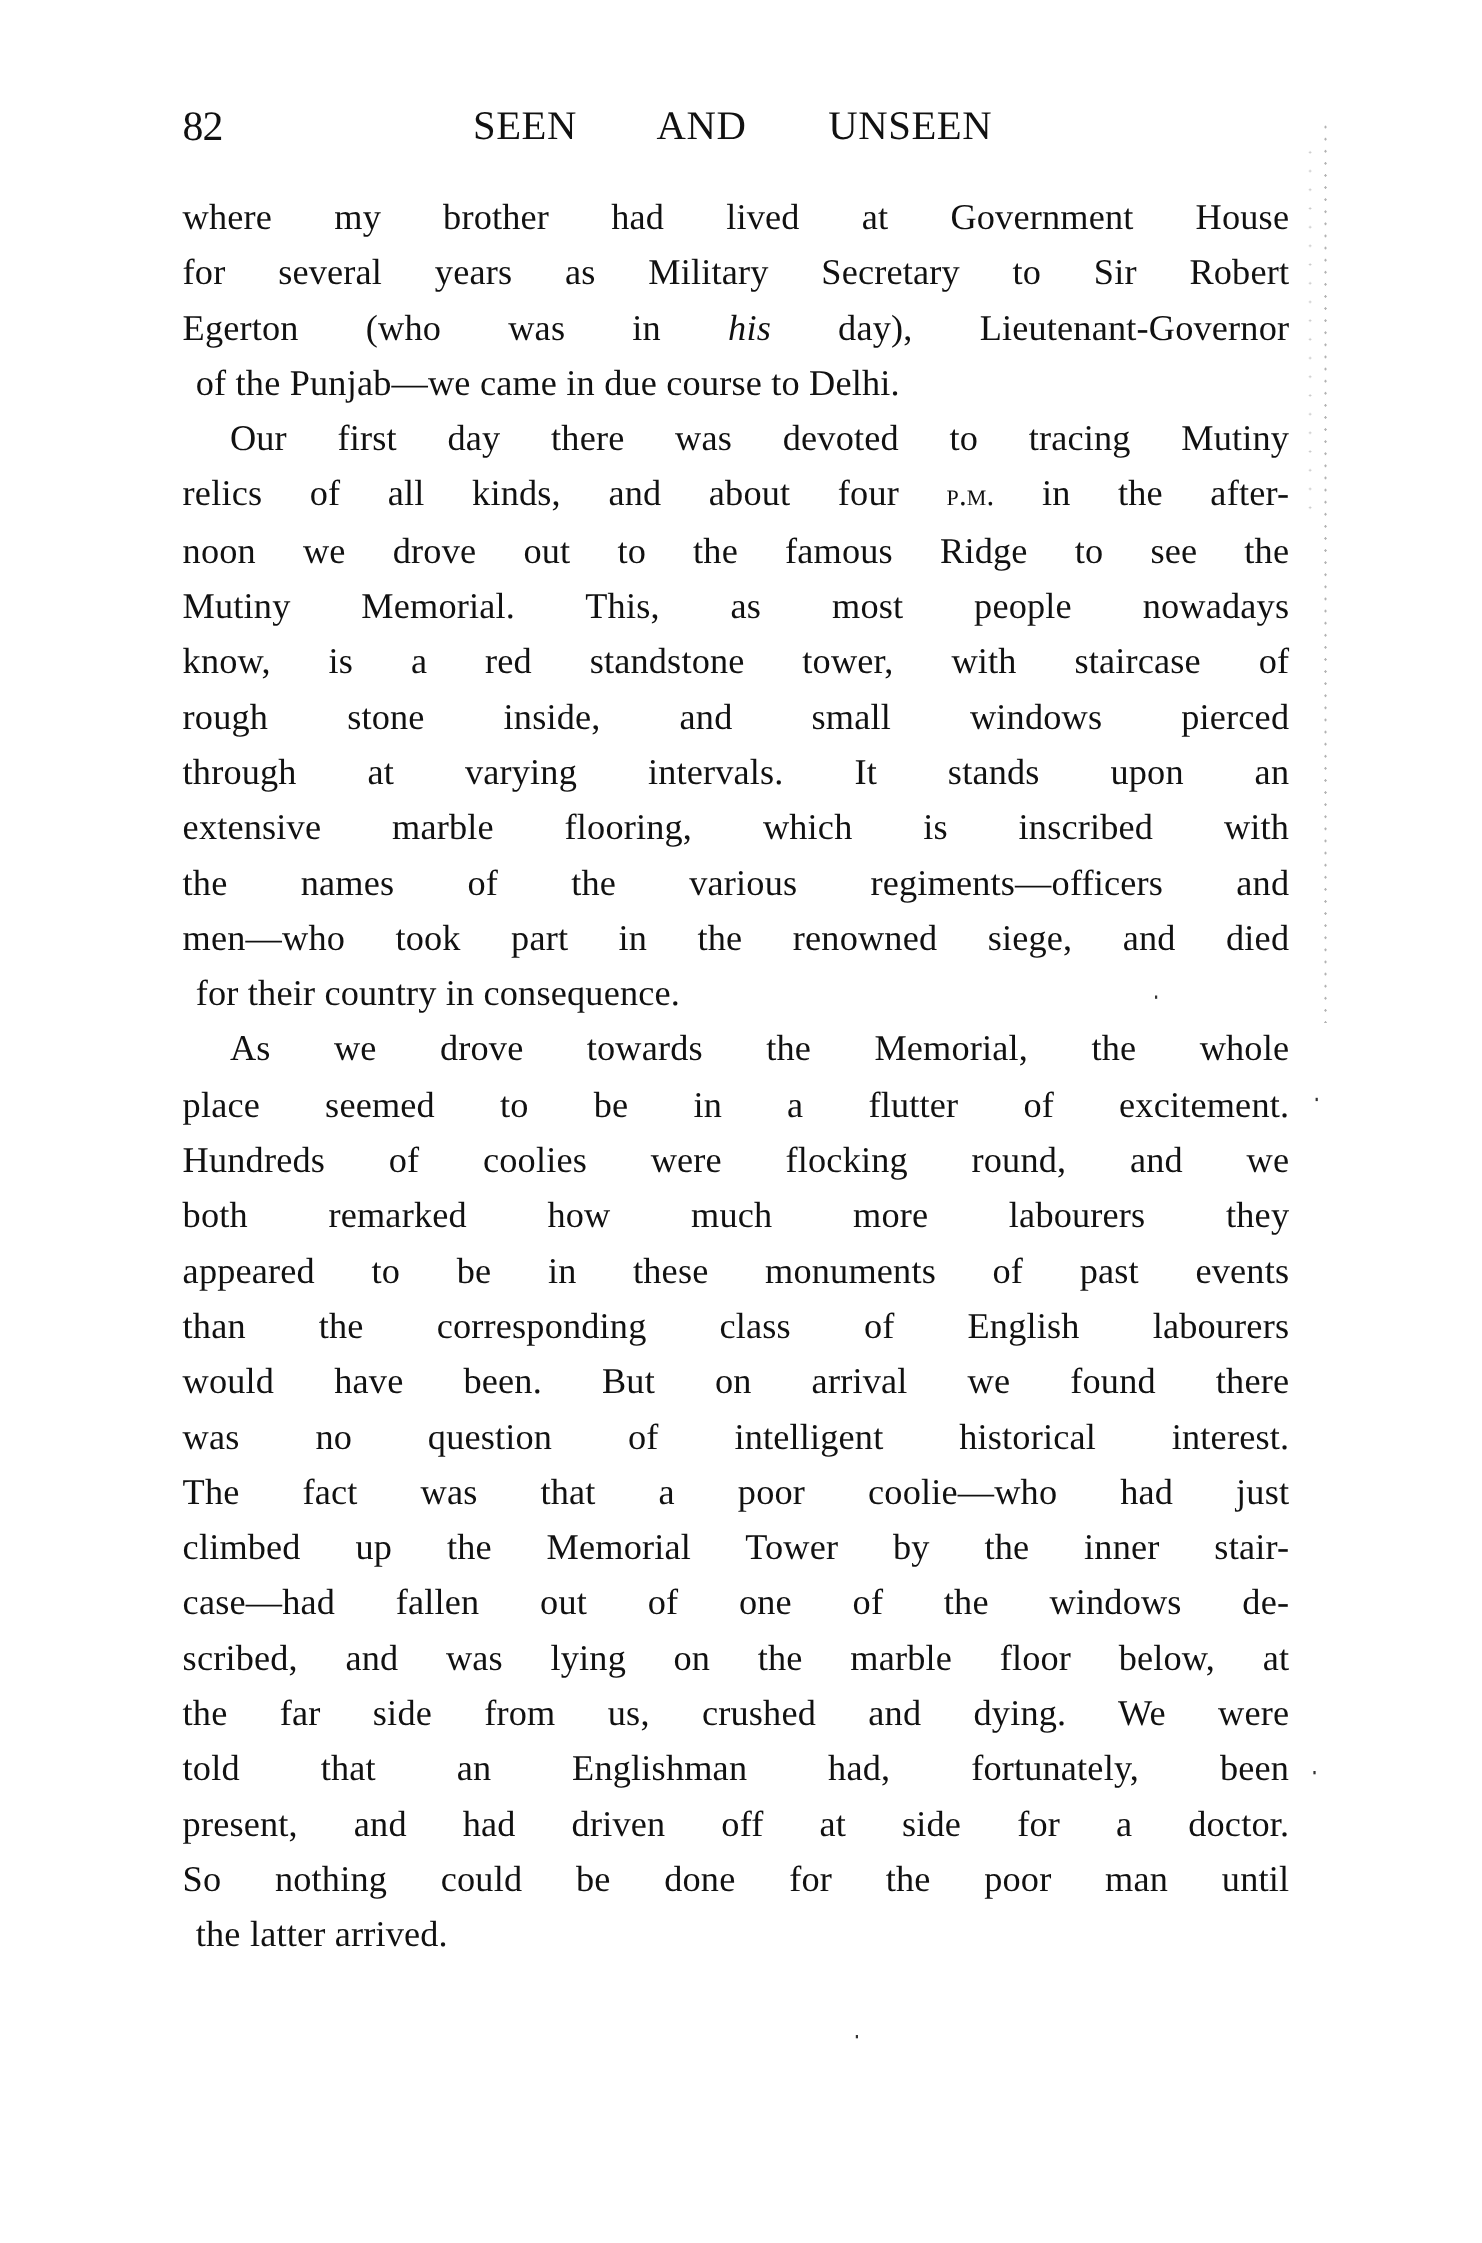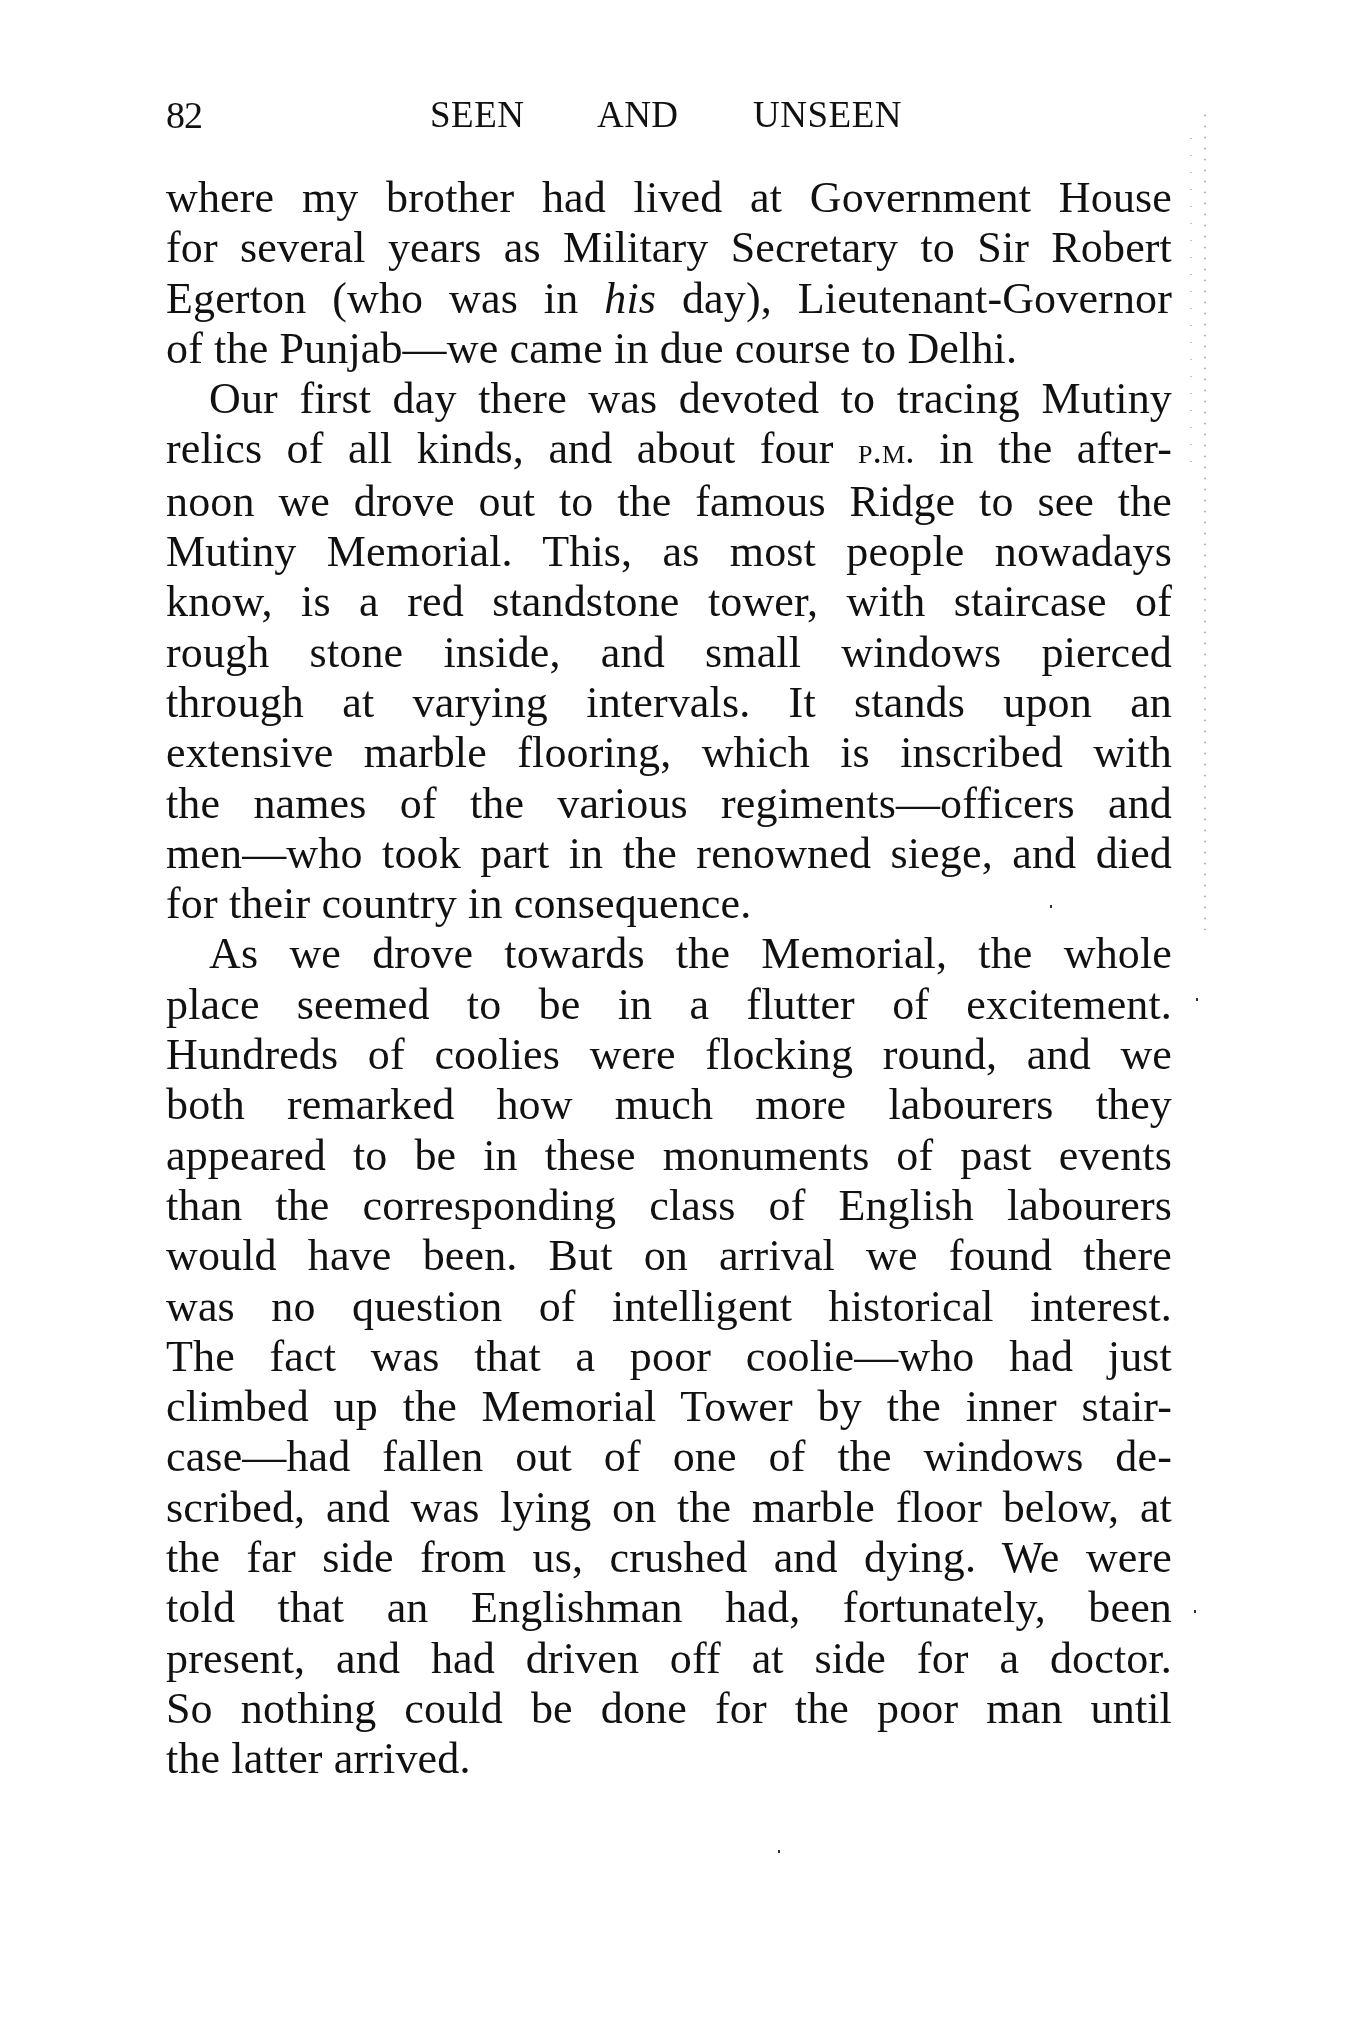--- a/index.html
+++ b/index.html
@@ -46,35 +46,36 @@
     text-align-last: justify;
     font-size: 37px;
     letter-spacing: 0.5px;
     word-spacing: 14px;
   }
   .body-text {
     position: absolute;
     left: 166px;
     top: 173px;
     width: 1006px;
-    font-size: 44px;
+    font-size: 33px;
     line-height: 50.3px;
     text-align: justify;
     hyphens: none;
     letter-spacing: 0.15px;
   }
   .body-text .line {
     display: block;
     text-align: justify;
     text-align-last: justify;
     white-space: nowrap;
     overflow: visible;
   }
   .body-text .line.last {
     text-align-last: left;
+    margin-left: 12px;
   }
   .body-text .line.indent {
     padding-left: 43px;
   }
   .body-text em {
   }
   .small-caps {
     font-variant: small-caps;
     text-transform: lowercase;
     font-size: 0.85em;

